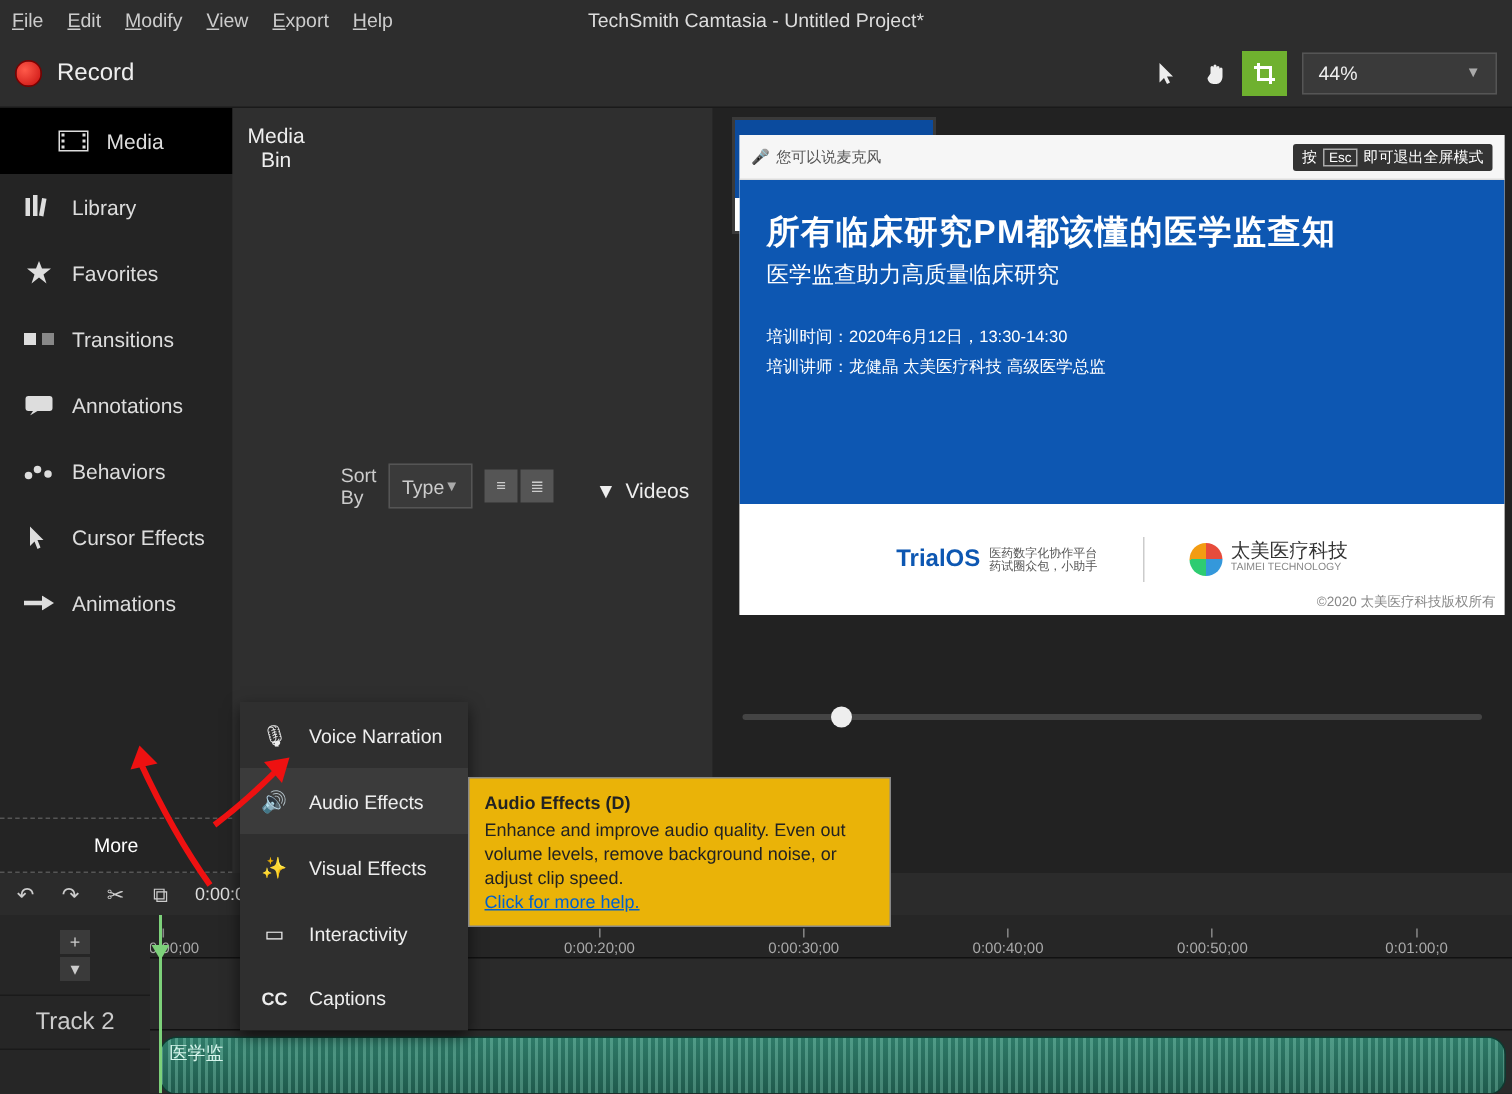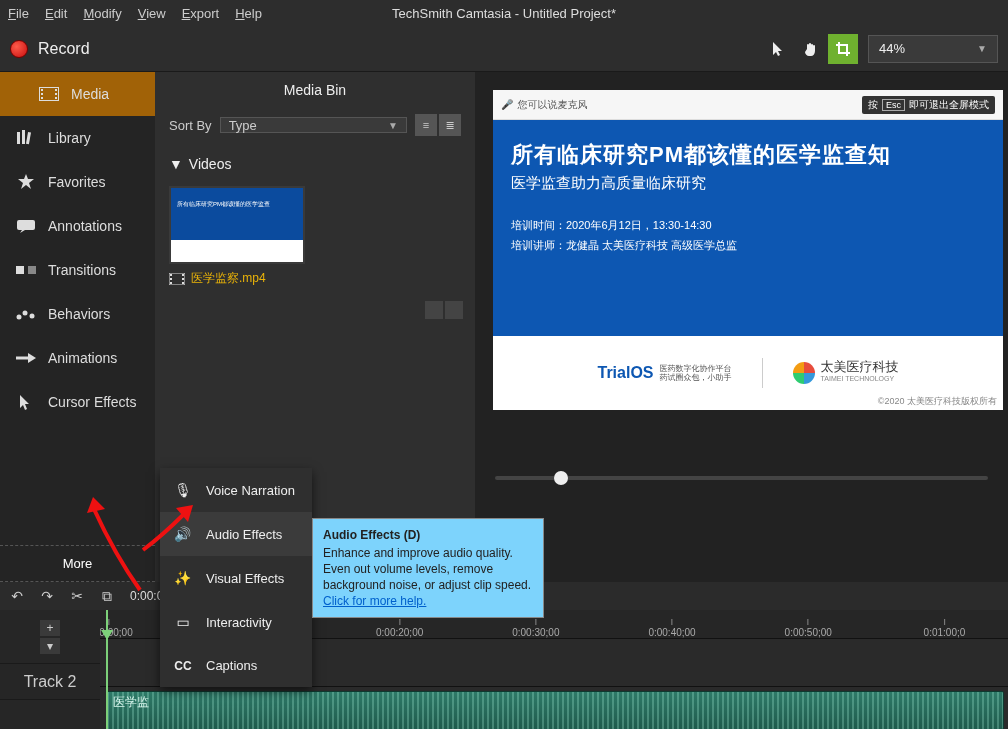--- a/index.html
+++ b/index.html
@@ -17,29 +17,29 @@
 .record-dot { width: 18px; height: 18px; border-radius: 50%; background: radial-gradient(circle at 35% 35%, #ff5a4a, #c80f0f); border: 1px solid #7a0000; }
 .canvas-tools { margin-left: auto; display: flex; align-items: center; gap: 2px; }
 .tool-btn { width: 30px; height: 30px; display: flex; align-items: center; justify-content: center; color: #eee; }
 .tool-btn.active { background: #6fb12f; }
 .zoom-select { width: 130px; height: 28px; background: #3a3a3a; border: 1px solid #555; display: flex; align-items: center; padding: 0 10px; font-size: 13px; color: #eee; margin-left: 8px; justify-content: space-between; }
 
 
 .main { display: flex; height: 510px; }
 .sidebar { width: 155px; background: #242424; display: flex; flex-direction: column; }
 .side-item { display: flex; align-items: center; gap: 12px; padding: 14px 16px; font-size: 14px; color: #ddd; cursor: pointer; }
-.side-item.active { background: #a16207; padding-left: 39px; }
+.side-item.active { background: #000000; padding-left: 39px; }
 .side-item .sicon { width: 20px; height: 16px; display: flex; align-items: center; justify-content: center; color: #ddd; }
 .more-btn { margin-top: auto; text-align: center; padding: 10px; font-size: 13px; color: #ffffff; border: 1px dashed #555; border-left: none; border-right: none; cursor: pointer; }
 
 
-.media-panel { width: 320px; background: #2f2f2f; display: flex; flex-direction: column; }
+.media-panel { width: 320px; background: #2f2f2f; display: flex; flex-direction: row; }
 .panel-header { text-align: center; padding: 10px; font-size: 14px; color: #eee; }
 .sort-row { display: flex; align-items: center; gap: 8px; padding: 6px 14px 12px; font-size: 13px; }
-.sort-select { flex: 1; height: 16px; background: #3a3a3a; border: 1px solid #555; display: flex; align-items: center; justify-content: space-between; padding: 0 8px; }
+.sort-select { flex: 1; height: 30px; background: #3a3a3a; border: 1px solid #555; display: flex; align-items: center; justify-content: space-between; padding: 0 8px; }
 .sort-icons { display: flex; gap: 2px; }
 .sort-icons .si { width: 22px; height: 22px; background: #555; display: flex; align-items: center; justify-content: center; font-size: 11px; }
 .section-title { padding: 8px 14px; font-size: 14px; color: #eee; display: flex; align-items: center; gap: 6px; }
 .thumb-area { padding: 6px 14px; }
 .thumb { width: 136px; }
 .thumb-img { width: 136px; height: 78px; background: linear-gradient(#0b4b9e 0 70%, #fff 70% 100%); border: 2px solid #3a3a3a; position: relative; overflow: hidden; }
 .thumb-img .tline { position: absolute; left: 6px; right: 6px; top: 12px; font-size: 6px; color: #fff; line-height: 8px; }
 .thumb-label { display: flex; align-items: center; gap: 6px; margin-top: 6px; font-size: 12px; color: #eab308; }
 .view-toggle { margin-top: auto; align-self: flex-end; margin: 8px 12px; display: flex; gap: 2px; }
 .view-toggle .vt { width: 18px; height: 18px; background: #444; }
@@ -62,41 +62,41 @@
 .scrubber { flex: 1; height: 4px; background: #444; border-radius: 2px; position: relative; }
 .scrubber .knob { position: absolute; left: 12%; top: -5px; width: 14px; height: 14px; border-radius: 50%; background: #eee; }
 
 
 .popup-menu { position: absolute; left: 160px; top: 468px; width: 152px; background: #2f2f2f; box-shadow: 0 4px 10px rgba(0,0,0,.6); z-index: 30; }
 .pm-item { display: flex; align-items: center; gap: 12px; padding: 14px 12px; font-size: 13px; color: #eee; cursor: pointer; }
 .pm-item:hover, .pm-item.hover { background: #3b3b3b; }
 .pm-icon { width: 22px; display: flex; justify-content: center; font-size: 14px; }
 
 
-.tooltip { position: absolute; left: 312px; top: 518px; width: 232px; background: #7dd3fc; color: #222; border: 1px solid #888; padding: 8px 10px; font-size: 12px; z-index: 40; line-height: 16px; }
+.tooltip { position: absolute; left: 312px; top: 518px; width: 282px; background: #eab308; color: #222; border: 1px solid #888; padding: 8px 10px; font-size: 12px; z-index: 40; line-height: 16px; }
 .tooltip .tt-title { font-weight: bold; margin-bottom: 2px; }
 .tooltip a { color: #0060cc; text-decoration: underline; }
 
 
 .timeline { position: absolute; left: 0; right: 0; top: 582px; bottom: 0; background: #222; }
 .tl-tools { height: 28px; display: flex; align-items: center; padding: 0 6px; gap: 8px; font-size: 14px; color: #ccc; background: #2b2b2b; }
 .tl-tools .tbi { width: 22px; height: 22px; display: flex; align-items: center; justify-content: center; cursor: pointer; }
 .tl-time { font-size: 12px; margin-left: 4px; color: #ddd; }
 
 .tl-body { display: flex; height: calc(100% - 28px); }
 .tl-left { width: 100px; background: #262626; }
 .tl-left-row { height: 36px; border-bottom: 1px solid #1a1a1a; display: flex; align-items: center; justify-content: center; color: #ccc; }
 .tl-left-row.controls { flex-direction: column; gap: 2px; height: 54px; }
 .tl-left-row .pm { width: 20px; height: 16px; background: #3a3a3a; display: flex; align-items: center; justify-content: center; font-size: 12px; }
 .tl-right { flex: 1; position: relative; background: #1e1e1e; overflow: hidden; }
 .ruler { height: 28px; background: #262626; position: relative; display: flex; align-items: flex-end; }
 .ruler .tick { position: absolute; bottom: 0; font-size: 10px; color: #aaa; transform: translateX(-50%); }
 .ruler .tick::before { content: ""; display: block; width: 1px; height: 6px; background: #888; margin: 0 auto 2px; }
 .tl-track { height: 48px; background: #2a2a2a; border-top: 1px solid #111; position: relative; }
-.clip { position: absolute; left: 6px; top: 4px; right: 4px; bottom: 4px; background: linear-gradient(#2e7a68, #1f5a4c); border: 1px solid #0e3a30; border-radius: 2px; overflow: hidden; }
+.clip { position: absolute; left: 6px; top: 4px; right: 4px; bottom: 4px; background: linear-gradient(#2e7a68, #1f5a4c); border: 1px solid #0e3a30; border-radius: 12px; overflow: hidden; }
 .clip .wave { position: absolute; inset: 0; background: repeating-linear-gradient(90deg, rgba(180,255,230,.25) 0 2px, transparent 2px 5px); }
 .clip .cliplabel { position: absolute; left: 6px; top: 2px; font-size: 12px; color: #d7f5ec; }
 .playhead { position: absolute; left: 6px; top: 0; bottom: 0; width: 2px; background: #7dd17a; }
 .playhead::before { content: ""; position: absolute; top: 20px; left: -5px; width: 12px; height: 10px; background: #7dd17a; clip-path: polygon(0 0, 100% 0, 50% 100%); }
 
 
 .arrow { position: absolute; z-index: 50; pointer-events: none; }
 
 svg { display: block; }
 .caret { font-size: 10px; color: #aaa; }
@@ -172,62 +172,62 @@
     <div class="side-item">
       <span class="sicon">
           <svg width="18" height="18" viewBox="0 0 18 18">
             <path d="M9 1 L11 6 L17 6 L12 10 L14 16 L9 12 L4 16 L6 10 L1 6 L7 6 Z" fill="#ddd"></path>
           </svg>
         </span>
       <span>Favorites</span>
     </div>
     <div class="side-item">
       <span class="sicon">
+          <svg width="20" height="12" viewBox="0 0 20 12">
+            <rect x="0" y="2" width="8" height="8" fill="#ddd"></rect>
+            <rect x="12" y="2" width="8" height="8" fill="#888"></rect>
+          </svg>
+        </span>
+      <span>Transitions</span>
+    </div>
+    <div class="side-item">
+      <span class="sicon">
           <svg width="20" height="14" viewBox="0 0 20 14">
             <rect x="1" y="1" width="18" height="10" rx="2" fill="#ddd"></rect>
             <path d="M6 11 L4 14 L9 11 Z" fill="#ddd"></path>
           </svg>
         </span>
       <span>Annotations</span>
-    </div>
-    <div class="side-item">
-      <span class="sicon">
-          <svg width="20" height="12" viewBox="0 0 20 12">
-            <rect x="0" y="2" width="8" height="8" fill="#ddd"></rect>
-            <rect x="12" y="2" width="8" height="8" fill="#888"></rect>
-          </svg>
-        </span>
-      <span>Transitions</span>
     </div>
     <div class="side-item">
       <span class="sicon">
           <svg width="20" height="12" viewBox="0 0 20 12">
             <circle cx="3" cy="9" r="2.5" fill="#ddd"></circle>
             <circle cx="9" cy="5" r="2.5" fill="#ddd"></circle>
             <circle cx="16" cy="8" r="2.5" fill="#ddd"></circle>
           </svg>
         </span>
       <span>Behaviors</span>
     </div>
     <div class="side-item">
       <span class="sicon">
+          <svg width="16" height="18" viewBox="0 0 16 18">
+            <path d="M2 2 L2 15 L5 12 L7 17 L9 16 L7 11 L11 11 Z" fill="#ddd"></path>
+          </svg>
+        </span>
+      <span>Cursor Effects</span>
+    </div>
+    <div class="side-item">
+      <span class="sicon">
           <svg width="20" height="10" viewBox="0 0 20 10">
             <path d="M0 5 H12" stroke="#ddd" stroke-width="3"></path>
             <path d="M12 0 L20 5 L12 10 Z" fill="#ddd"></path>
           </svg>
         </span>
       <span>Animations</span>
-    </div>
-    <div class="side-item">
-      <span class="sicon">
-          <svg width="16" height="18" viewBox="0 0 16 18">
-            <path d="M2 2 L2 15 L5 12 L7 17 L9 16 L7 11 L11 11 Z" fill="#ddd"></path>
-          </svg>
-        </span>
-      <span>Cursor Effects</span>
     </div>
     <div class="more-btn">More</div>
   </div>
 
   <div class="media-panel">
     <div class="panel-header">Media Bin</div>
     <div class="sort-row">
       <span>Sort By</span>
       <div class="sort-select">
         <span>Type</span>

